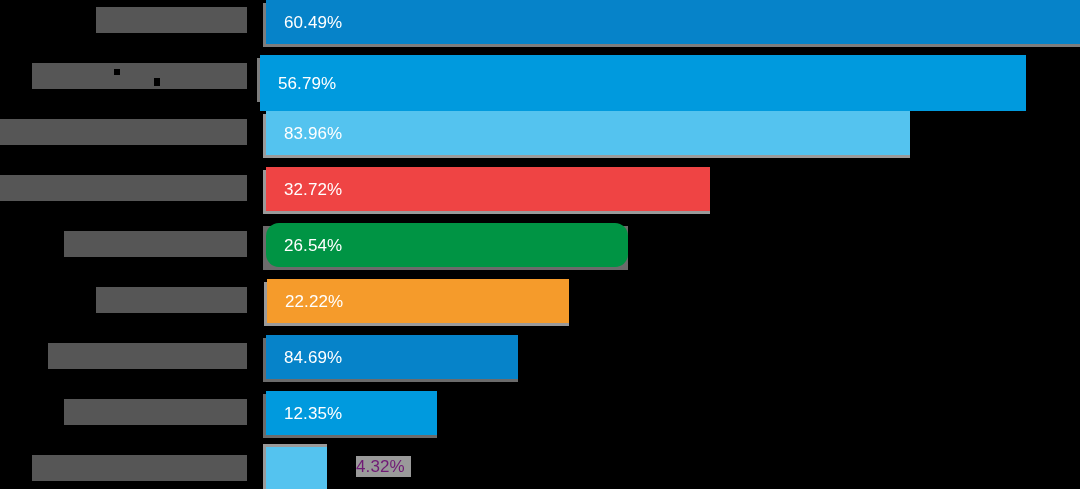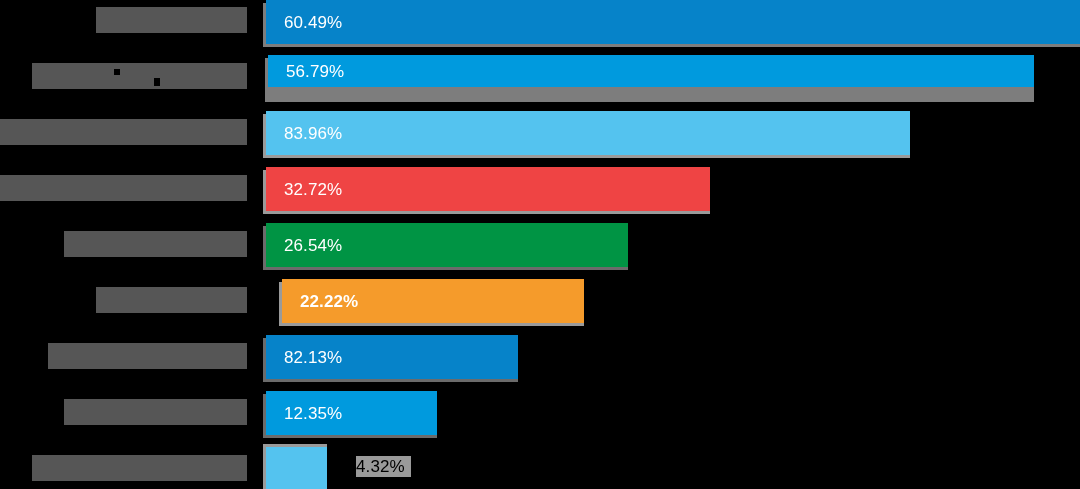--- a/index.html
+++ b/index.html
@@ -58,21 +58,21 @@
   }
   .bar-value {
     color: #ffffff;
     font-size: 17px;
     line-height: 1;
     padding-left: 18px;
     white-space: nowrap;
     letter-spacing: 0.1px;
   }
   .bar-value.outside {
-    color: #000000;
+    color: #701a75;
     background: #9a9a9a;
     padding: 2px 6px;
     margin-left: 16px;
     filter: blur(0.4px);
   }
 </style>
 </head>
 <body>
 
 <div id="chart-root">
@@ -88,21 +88,21 @@
       </div>
     </div>
   </div>
 
   <div class="row">
     <div class="label-block" style="left:32px; top:63px; width:215px;">
       
     </div>
     <div class="label-notch" style="left:114px; top:69px; width:6px; height:6px;"></div>
     <div class="label-notch" style="left:154px; top:78px; width:6px; height:8px;"></div>
-    <div class="bar-wrap" style="left:268px; top:55px; width:766px; height:32px;">
+    <div class="bar-wrap" style="left:260px; top:55px; width:766px; height:56px;">
       <div class="bar-shadow" style="left:-3px; top:3px; width:769px; height:44px;"></div>
       <div class="bar" style="width:766px; background:#009ade;">
         <span class="bar-value">56.79%</span>
       </div>
     </div>
   </div>
 
   <div class="row">
     <div class="label-block" style="left:0px; top:119px; width:247px;">
       
@@ -126,46 +126,46 @@
       </div>
     </div>
   </div>
 
   <div class="row">
     <div class="label-block" style="left:64px; top:231px; width:183px;">
       
     </div>
     <div class="bar-wrap" style="left:266px; top:223px; width:362px; height:44px;">
       <div class="bar-shadow" style="left:-3px; top:3px; width:365px; height:44px; background:#6b6b6b;"></div>
-      <div class="bar" style="width:362px; background:#009444;">
+      <div class="bar" style="width:362px; background:#009444;border-radius:13px;">
         <span class="bar-value">26.54%</span>
       </div>
     </div>
   </div>
 
   <div class="row">
     <div class="label-block" style="left:96px; top:287px; width:151px;">
       
     </div>
-    <div class="bar-wrap" style="left:282px; top:279px; width:302px; height:44px;font-weight:bold;">
+    <div class="bar-wrap" style="left:267px; top:279px; width:302px; height:44px;">
       <div class="bar-shadow" style="left:-3px; top:3px; width:305px; height:44px; background:#9a9a9a;"></div>
       <div class="bar" style="width:302px; background:#f59b2b;">
         <span class="bar-value">22.22%</span>
       </div>
     </div>
   </div>
 
   <div class="row">
     <div class="label-block" style="left:48px; top:343px; width:199px;">
       
     </div>
     <div class="bar-wrap" style="left:266px; top:335px; width:252px; height:44px;">
       <div class="bar-shadow" style="left:-3px; top:3px; width:255px; height:44px; background:#6b6b6b;"></div>
       <div class="bar" style="width:252px; background:#0683c9;">
-        <span class="bar-value">82.13%</span>
+        <span class="bar-value">84.69%</span>
       </div>
     </div>
   </div>
 
   <div class="row">
     <div class="label-block" style="left:64px; top:399px; width:183px;">
       
     </div>
     <div class="bar-wrap" style="left:266px; top:391px; width:174px; height:44px;">
       <div class="bar-shadow" style="left:-3px; top:3px; width:174px; height:44px; background:#6b6b6b;"></div>

